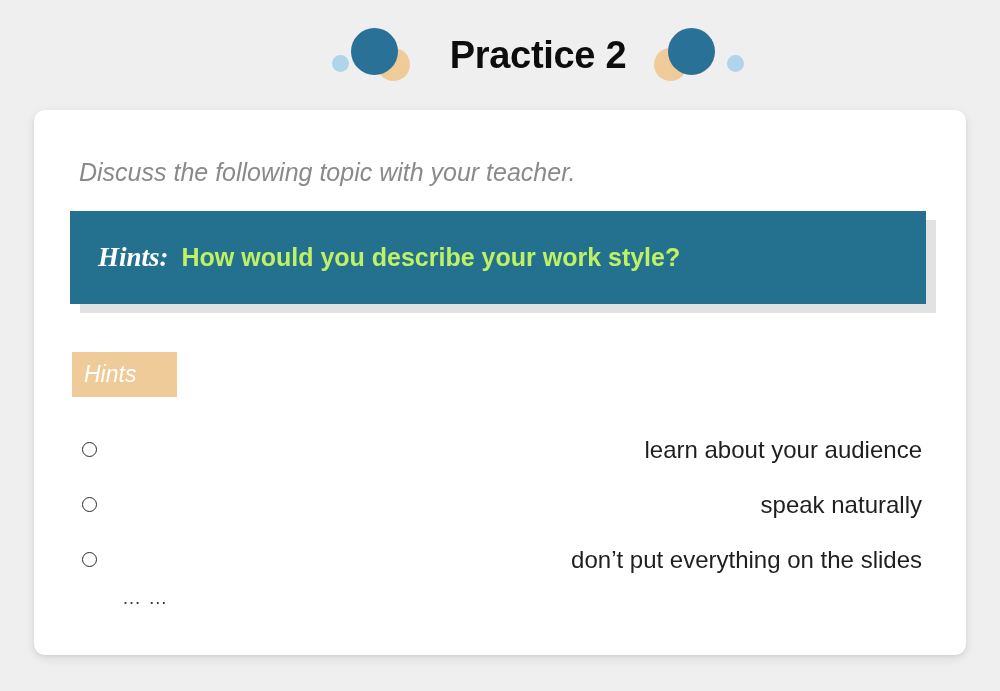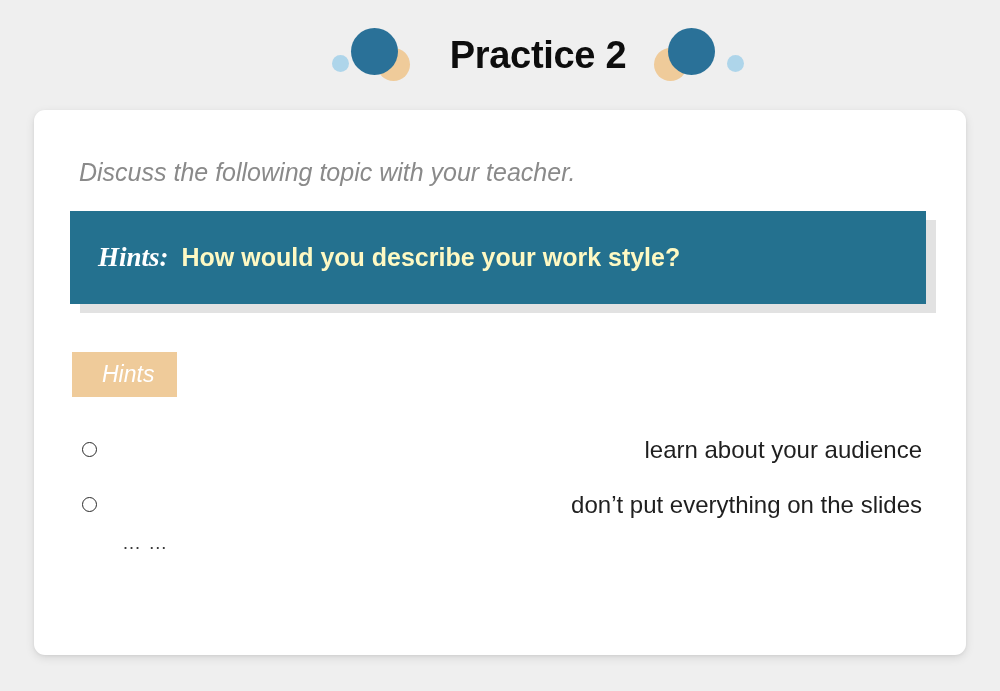--- a/index.html
+++ b/index.html
@@ -141,35 +141,35 @@
     font-style: italic;
     font-weight: bold;
     font-size: 27px;
     color: #ffffff;
     margin-right: 13px;
     white-space: nowrap;
   }
   .banner-question {
     font-size: 25px;
     font-weight: bold;
-    color: #fef9c3;
+    color: #bef264;
     white-space: nowrap;
   }
 
   
   .hints-tag {
     position: absolute;
     left: 38px;
     top: 242px;
     width: 105px;
     height: 45px;
     background: #efcb9a;
     display: flex;
     align-items: center;
-    padding-left: 30px;
+    padding-left: 12px;
     box-sizing: border-box;
   }
   .hints-tag-label {
     font-size: 23px;
     font-style: italic;
     color: #ffffff;
     white-space: nowrap;
   }
 
   
@@ -244,20 +244,24 @@
     <span class="hints-tag-label">Hints</span>
   </div>
 
   <div class="hints-list">
 
     <div class="hint-item">
       <span class="hint-marker"></span>
       <span class="hint-text">learn about your audience</span>
     </div>
 
+    <div class="hint-item">
+      <span class="hint-marker"></span>
+      <span class="hint-text">speak naturally</span>
+    </div>
 
     <div class="hint-item">
       <span class="hint-marker"></span>
       <span class="hint-text">don’t put everything on the slides</span>
     </div>
 
     <div class="hint-more">… …</div>
 
   </div>
 

